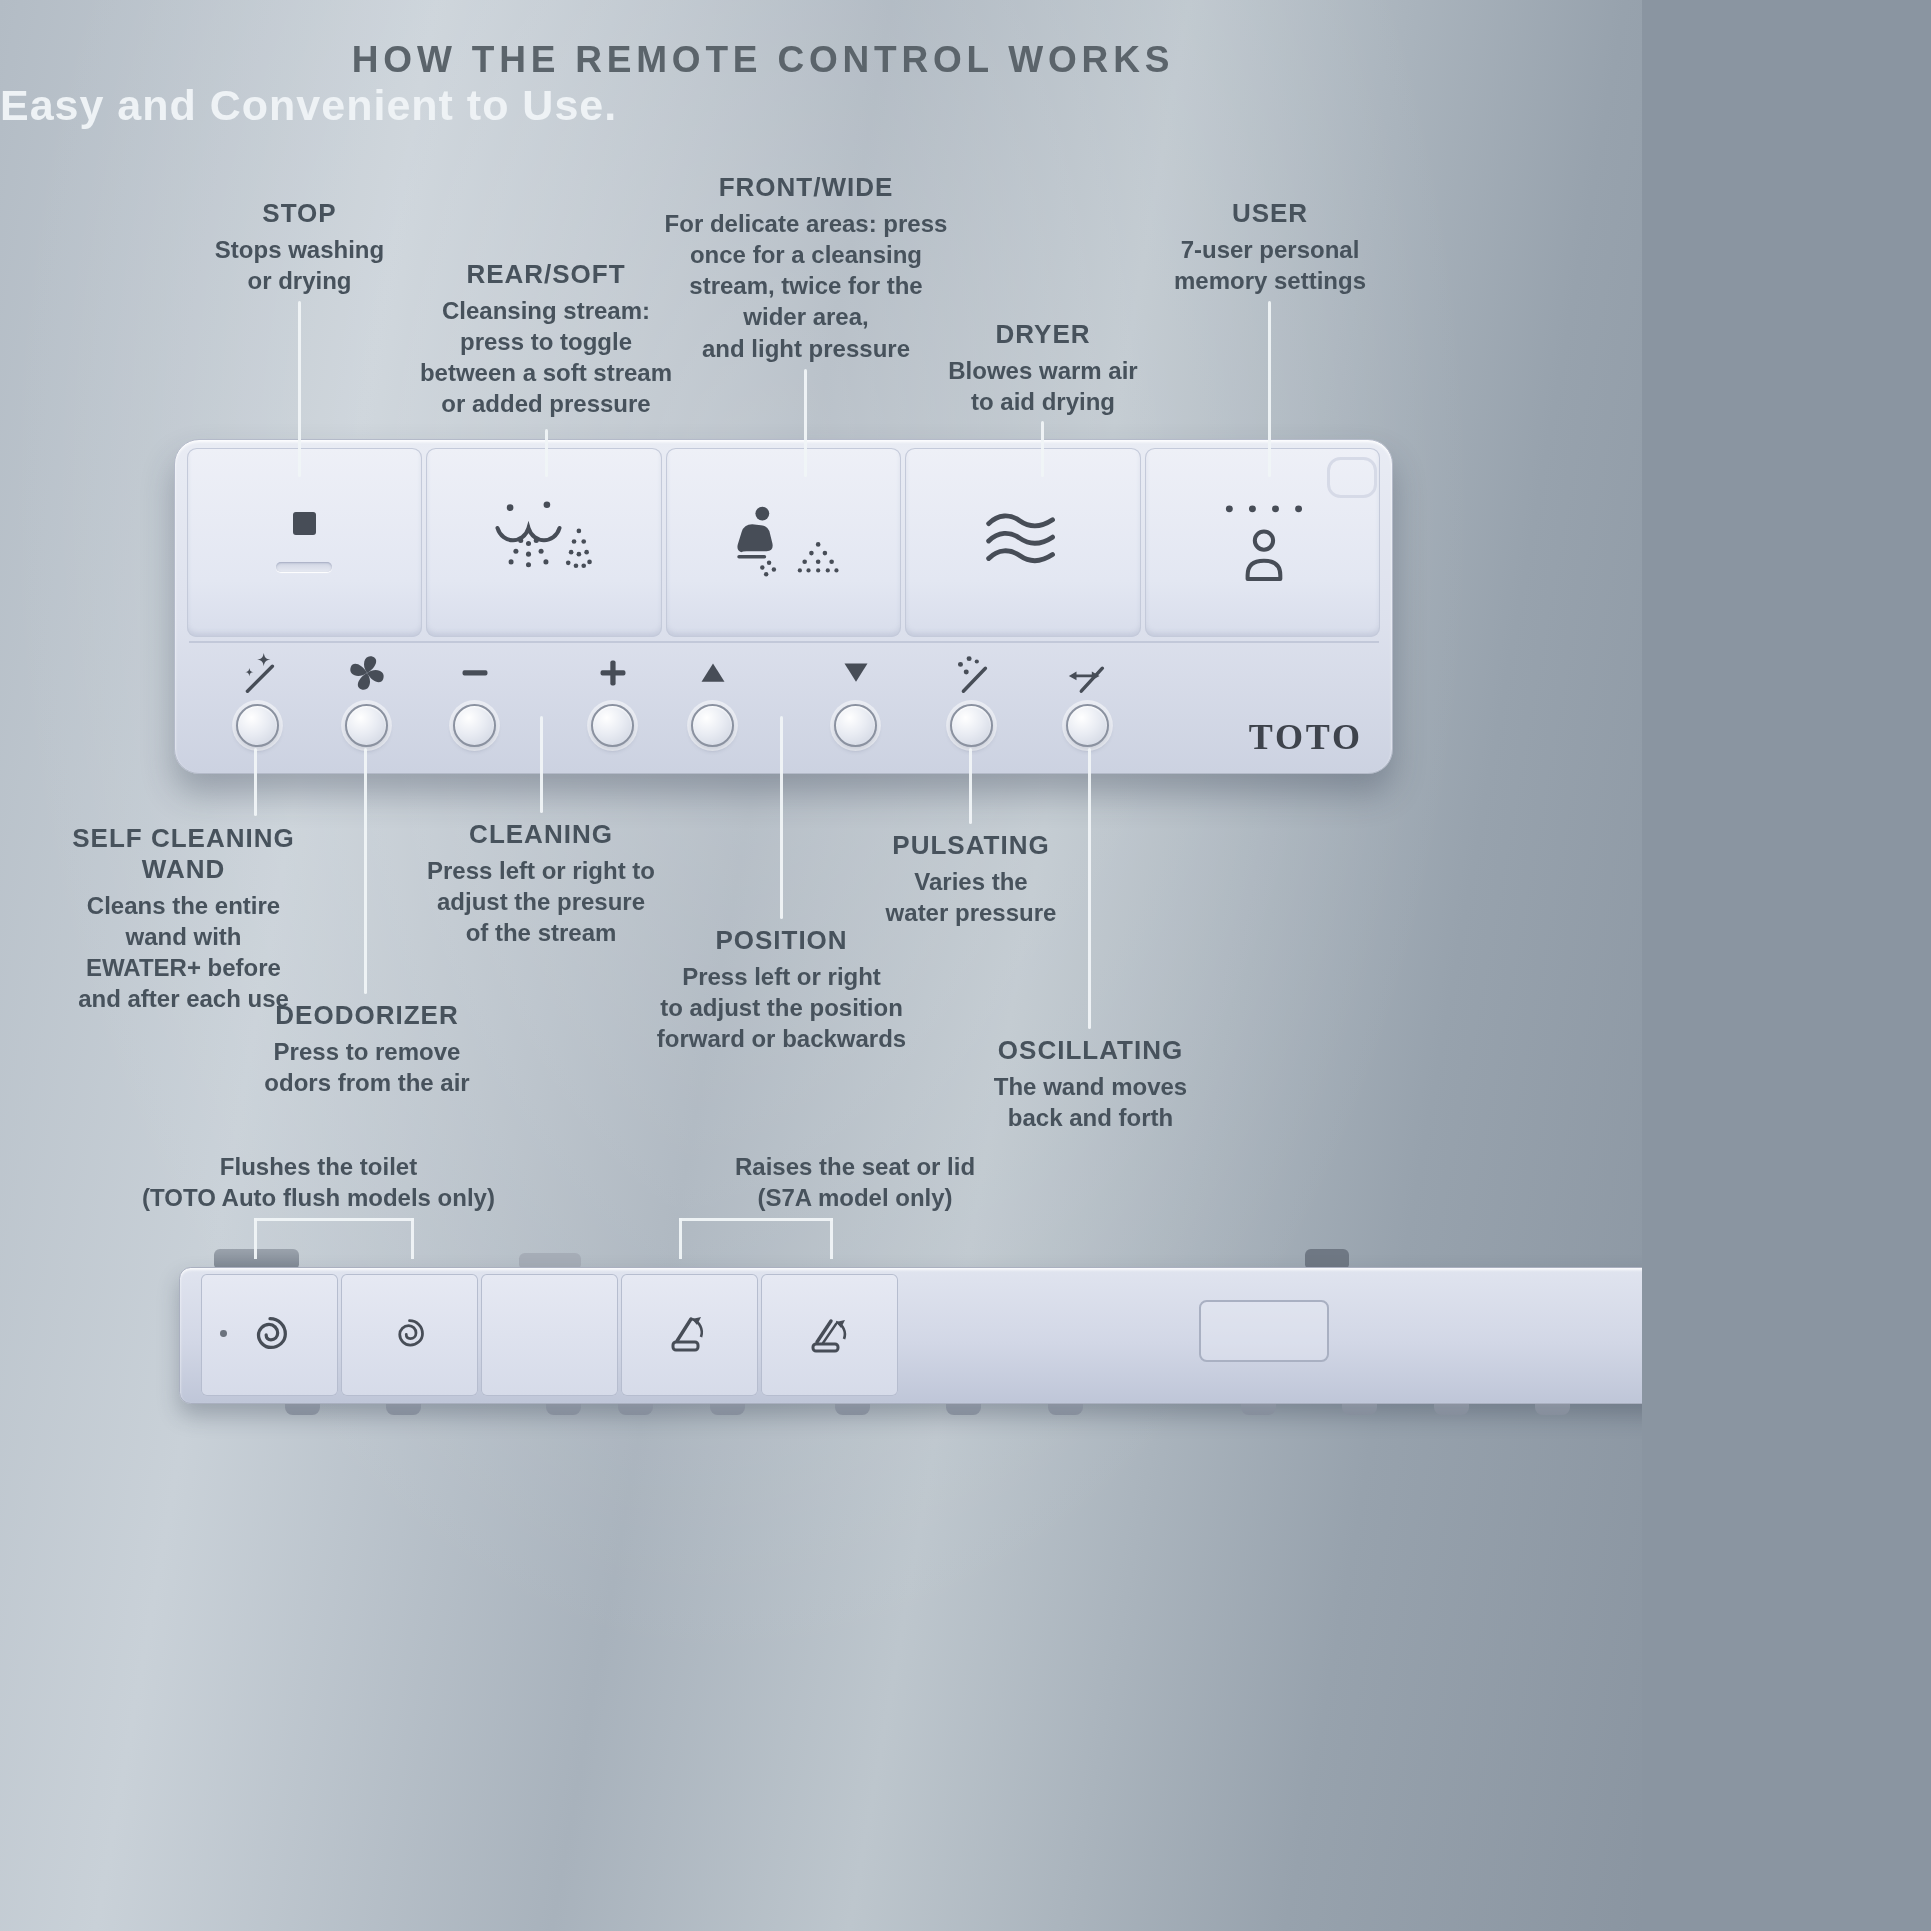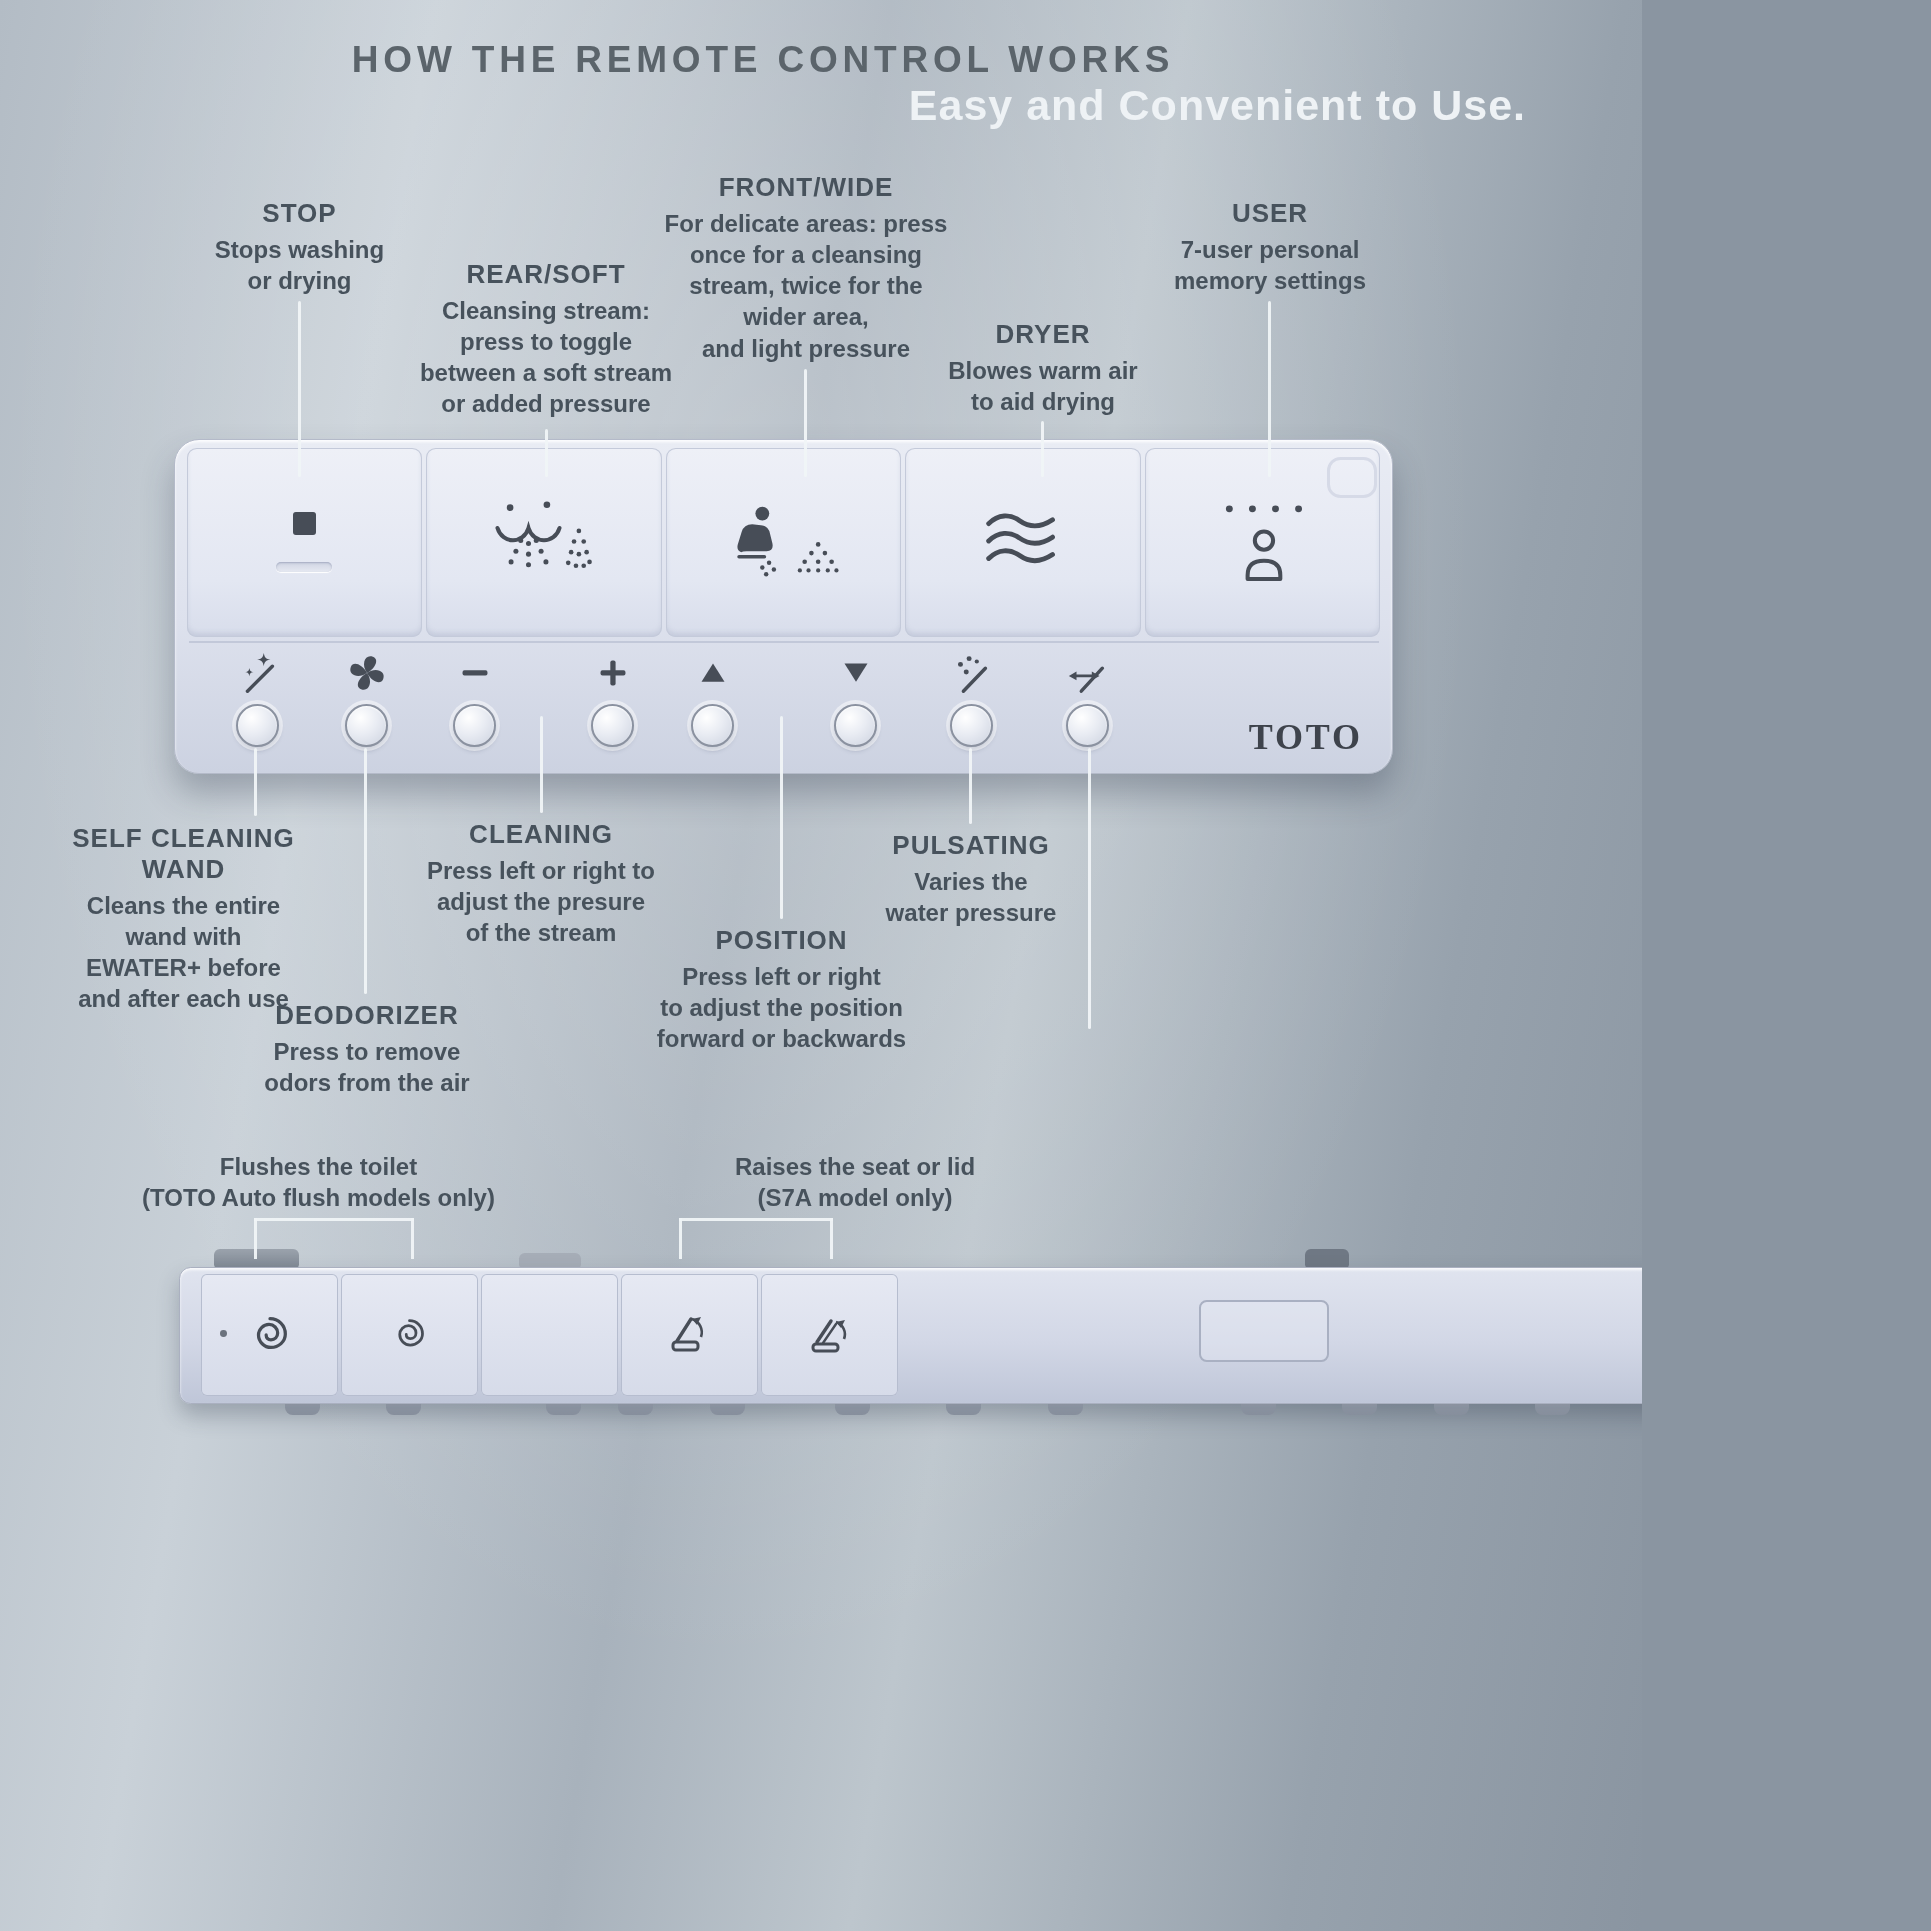--- a/index.html
+++ b/index.html
@@ -5,21 +5,21 @@
   html,body{margin:0;padding:0;background:#8a95a1;}
   .stage{
     position:relative;width:1642px;height:1931px;overflow:hidden;
     font-family:"Liberation Sans",sans-serif;
     background:
       radial-gradient(ellipse at 45% 26%, rgba(255,255,255,.25), rgba(255,255,255,0) 58%),
       linear-gradient(100deg,#b3bcc5 0%,#c9d1d8 22%,#a8b2bc 45%,#bdc6cd 60%,#97a2ad 82%,#8a95a1 100%);
   }
   .title{position:absolute;top:39px;left:0;width:1526px;text-align:center;
     font-size:37px;font-weight:bold;letter-spacing:4.8px;color:#5b646b;}
-  .subtitle{position:absolute;top:81px;left:0;width:1526px;text-align:right;
+  .subtitle{position:absolute;top:81px;left:0;width:1526px;text-align:left;
     font-size:43px;font-weight:bold;letter-spacing:1px;color:#eef2f5;}
   .callout{position:absolute;text-align:center;color:#47525c;z-index:6;}
   .callout h3{font-size:26px;font-weight:bold;letter-spacing:1px;margin:0 0 4.8px;white-space:pre-line;}
   .callout p{font-size:24px;font-weight:bold;margin:0;line-height:1.3;white-space:pre-line;}
   .leader{position:absolute;width:2.9px;background:rgba(240,244,247,.95);border-radius:1.9px;z-index:5;}
   .bracket-h{position:absolute;height:2.9px;background:rgba(240,244,247,.95);z-index:5;}
   .bracket-v{position:absolute;width:2.9px;background:rgba(240,244,247,.95);z-index:5;}
 
   
   .remote{position:absolute;left:174px;top:439px;width:1217px;height:333px;z-index:4;
@@ -316,20 +316,25 @@
     <h3>POSITION</h3>
     <p>Press left or right
 to adjust the position
 forward or backwards</p>
   </div>
   <div class="callout" style="left:826px;top:830px;width:290px;">
     <h3>PULSATING</h3>
     <p>Varies the
 water pressure</p>
   </div>
+  <div class="callout" style="left:941px;top:1035px;width:299px;">
+    <h3>OSCILLATING</h3>
+    <p>The wand moves
+back and forth</p>
+  </div>
 
   <div class="leader" style="left:254px;top:748px;height:68px;"></div>
   <div class="leader" style="left:364px;top:748px;height:246px;"></div>
   <div class="leader" style="left:540px;top:716px;height:97px;"></div>
   <div class="leader" style="left:780px;top:716px;height:203px;"></div>
   <div class="leader" style="left:969px;top:748px;height:76px;"></div>
   <div class="leader" style="left:1088px;top:748px;height:281px;"></div>
 
   <div class="callout" style="left:106px;top:1151px;width:425px;">
     <p>Flushes the toilet

